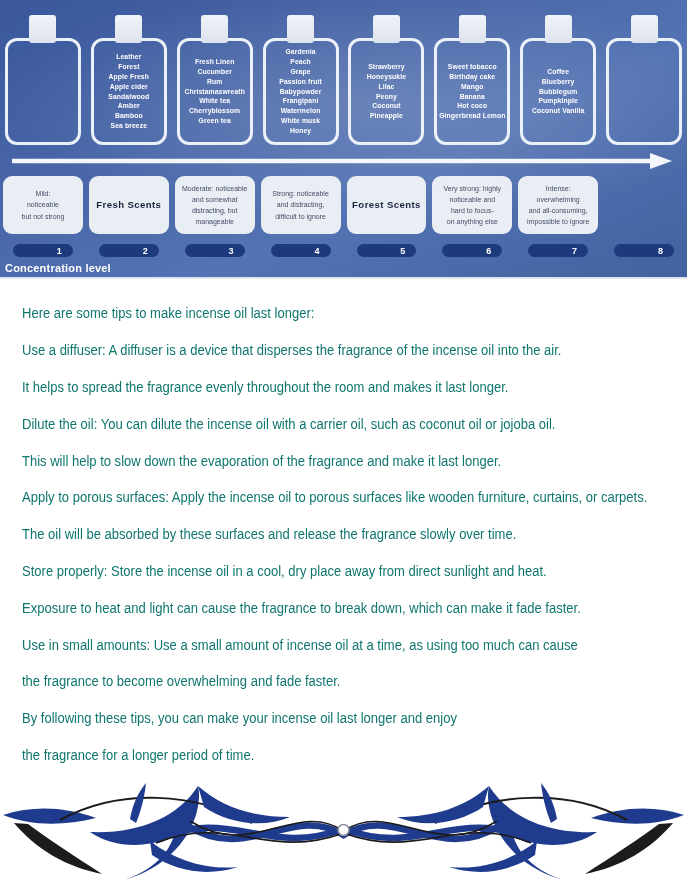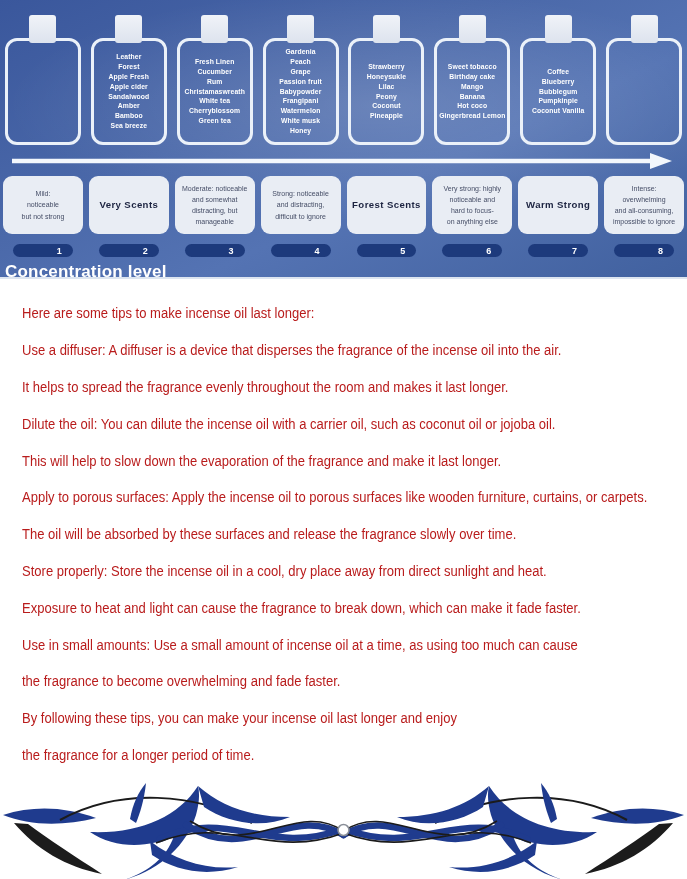--- a/index.html
+++ b/index.html
@@ -48,26 +48,26 @@
   .level.em { font-size:9.6px; font-weight:bold; color:#1c2340; letter-spacing:0.4px; }
 
   .pills-row { height:13px; margin-top:10px; }
   .pill {
     margin:0 13px; background:#1d3a7c; border-radius:7px; color:#ffffff;
     font-size:9px; font-weight:bold;
     display:flex; align-items:center; justify-content:flex-end; padding-right:11px;
   }
 
   .axis-title {
-    color:#ffffff; font-weight:bold; font-size:17px; letter-spacing:0.2px;
+    color:#ffffff; font-weight:bold; font-size:11px; letter-spacing:0.2px;
     padding:5px 0 0 5px;
   }
 
   
-  .tips { padding:16px 0 0 22px; color:#b91c1c; }
+  .tips { padding:16px 0 0 22px; color:#0f766e; }
   .tips p {
     margin:0; height:36.8px; display:flex; align-items:center;
     font-size:15.5px; white-space:nowrap;
     transform:scaleX(0.84); transform-origin:0 50%;
   }
 
   
   .flourish { display:block; width:687px; height:106px; }
 </style>
 </head>
@@ -165,34 +165,33 @@
 
     <svg class="axis-arrow" width="687" height="22" viewBox="0 0 687 22">
       <line x1="12" y1="11" x2="655" y2="11" stroke="#f3f7fc" stroke-width="4.5"></line>
       <polygon points="650,3 672,11 650,19" fill="#f3f7fc"></polygon>
     </svg>
 
     <div class="cols levels-row">
       <div class="level">Mild:
 noticeable
 but not strong</div>
-      <div class="level em">Very Scents</div>
+      <div class="level em">Fresh Scents</div>
       <div class="level">Moderate: noticeable
 and somewhat
 distracting, but
 manageable</div>
       <div class="level">Strong: noticeable
 and distracting,
 difficult to ignore</div>
       <div class="level em">Forest Scents</div>
       <div class="level">Very strong: highly
 noticeable and
 hard to focus-
 on anything else</div>
-      <div class="level em">Warm Strong</div>
       <div class="level">Intense:
 overwhelming
 and all-consuming,
 impossible to ignore</div>
     </div>
 
     <div class="cols pills-row">
       <div class="pill">1</div>
       <div class="pill">2</div>
       <div class="pill">3</div>

